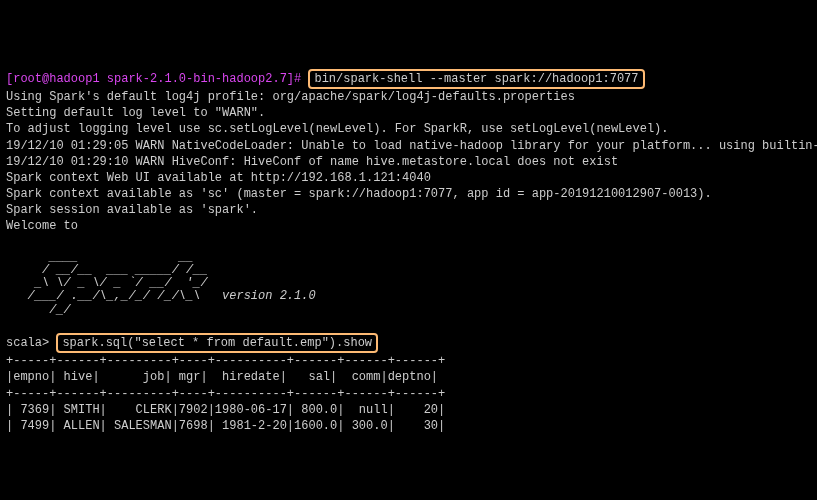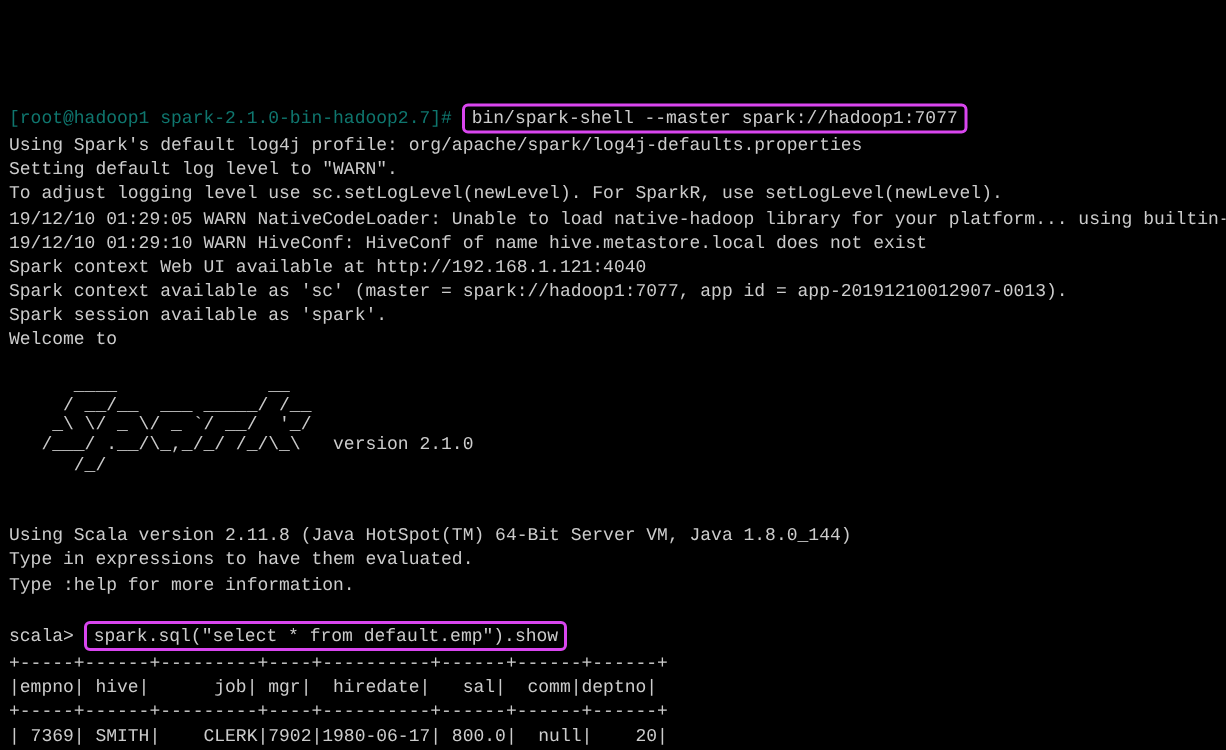--- a/index.html
+++ b/index.html
@@ -7,27 +7,27 @@
     background: #000;
     color: #ccc;
     font-family: 'Menlo', 'Consolas', 'Courier New', monospace;
     font-size: 12px;
     line-height: 1.35;
     padding: 4px 6px;
     white-space: pre;
     width: 817px;
   }
   .highlight-box {
-    border: 2px solid #d946ef;
+    border: 2px solid #fdba74;
     border-radius: 4px;
     padding: 0 4px;
     display: inline-block;
   }
-  .prompt-line { color: #0f766e; }
-  .ascii-art { line-height: 1.1; }
+  .prompt-line { color: #d946ef; }
+  .ascii-art { line-height: 1.1; font-style: italic; }
   .table-row { }
 </style>
 </head>
 <body>
 
 
 
 <div><span class="prompt-line">[root@hadoop1 spark-2.1.0-bin-hadoop2.7]#</span> <span class="highlight-box">bin/spark-shell --master spark://hadoop1:7077</span>
 <div id="log-block">Using Spark's default log4j profile: org/apache/spark/log4j-defaults.properties
 Setting default log level to "WARN".
@@ -36,25 +36,20 @@
 19/12/10 01:29:10 WARN HiveConf: HiveConf of name hive.metastore.local does not exist
 Spark context Web UI available at http://192.168.1.121:4040
 Spark context available as 'sc' (master = spark://hadoop1:7077, app id = app-20191210012907-0013).
 Spark session available as 'spark'.
 Welcome to</div>
 <div class="ascii-art" id="ascii-block">      ____              __
      / __/__  ___ _____/ /__
     _\ \/ _ \/ _ `/ __/  '_/
    /___/ .__/\_,_/_/ /_/\_\   version 2.1.0
       /_/</div>
-<div id="post-logo-block">
-Using Scala version 2.11.8 (Java HotSpot(TM) 64-Bit Server VM, Java 1.8.0_144)
-Type in expressions to have them evaluated.
-Type :help for more information.
-</div>
 <span>scala&gt;</span> <span class="highlight-box">spark.sql("select * from default.emp").show</span>
 <span>+-----+------+---------+----+----------+------+------+------+</span>
 <span>|empno| hive|      job| mgr|  hiredate|   sal|  comm|deptno|</span>
 <span>+-----+------+---------+----+----------+------+------+------+</span>
 <div id="table-body"><span class="table-row">| 7369| SMITH|    CLERK|7902|1980-06-17| 800.0|  null|    20|</span>
 <span class="table-row">| 7499| ALLEN| SALESMAN|7698| 1981-2-20|1600.0| 300.0|    30|</span>
 
 
 
 

